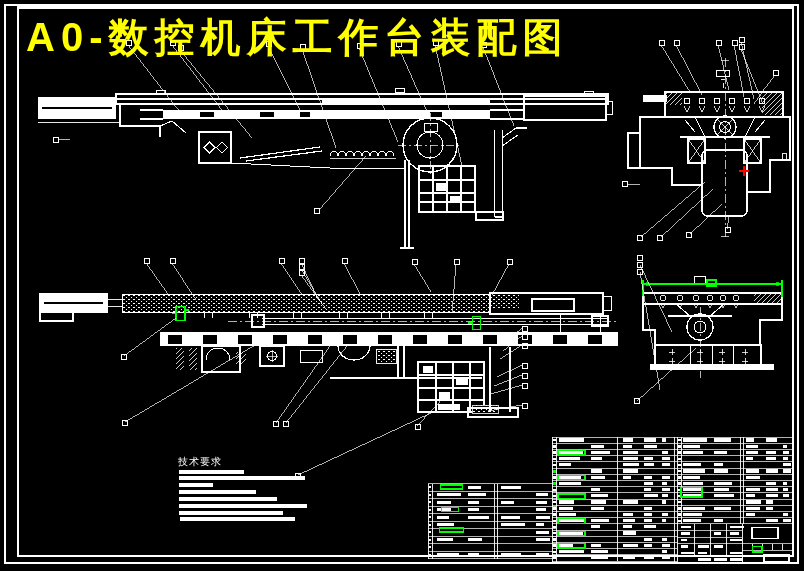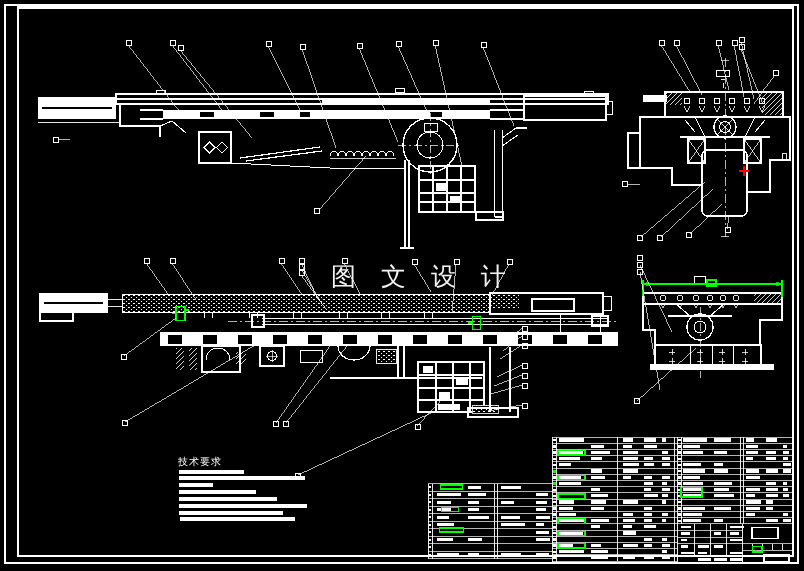--- a/index.html
+++ b/index.html
@@ -626,16 +626,16 @@
         <rect x="730" y="532" width="8.666324814160506" height="2.8" fill="#fff"></rect>
         <rect x="730" y="538.5" width="11.794867570416475" height="2.8" fill="#fff"></rect>
         <rect x="730" y="551.5" width="12.161625011899334" height="2.8" fill="#fff"></rect>
         <rect x="730" y="558" width="13.480892311539916" height="2.8" fill="#fff"></rect>
         <rect x="752" y="527.5" width="26" height="11" fill="none" stroke="#fff" stroke-width="1.2"></rect>
         <rect x="752.5" y="546.5" width="9.5" height="5.5" fill="none" stroke="#00ff00" stroke-width="1.3"></rect>
         <rect x="764" y="554.5" width="25" height="7" fill="none" stroke="#fff" stroke-width="1.1"></rect>
       </g>
 </svg>
 
-<div class="overlay-text watermark">图 文 设 计</div>
+<div class="overlay-text title">A0-数控机床工作台装配图</div>
 <div class="overlay-text techreq">技术要求</div>
 
 </div>
 
 </body></html>

